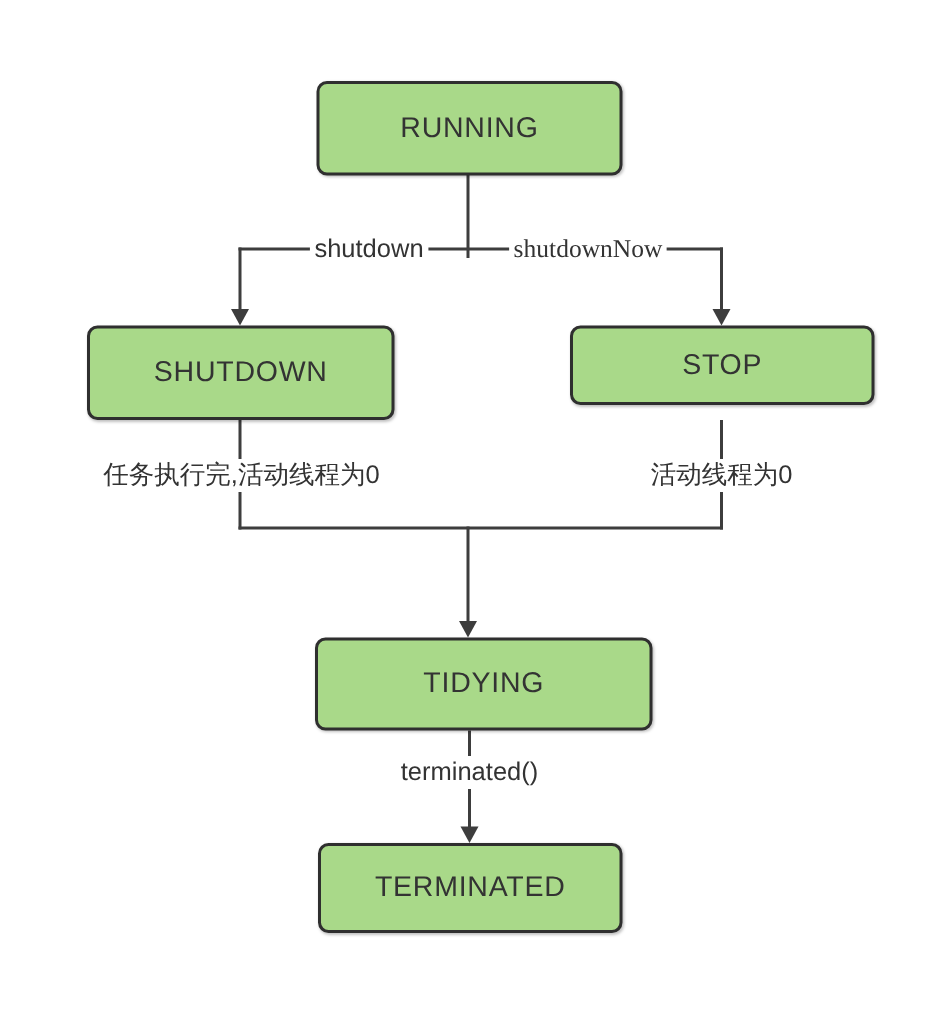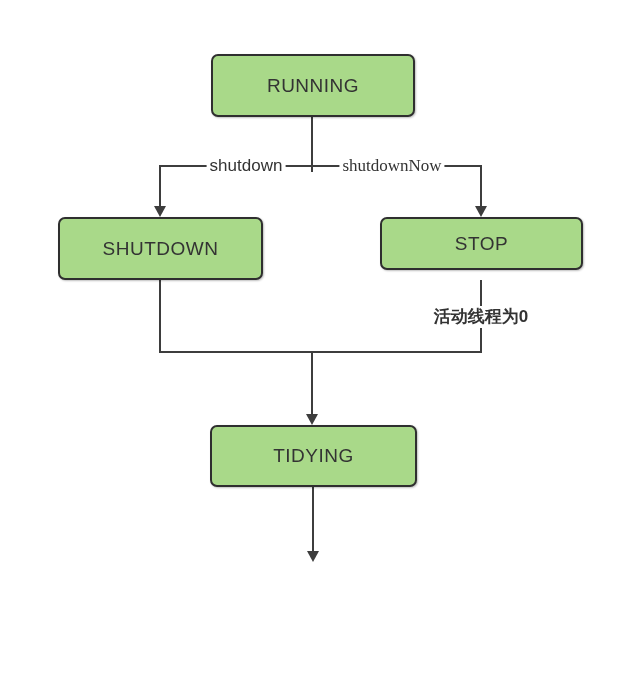--- a/index.html
+++ b/index.html
@@ -53,41 +53,41 @@
     padding: 0 3px;
     font-size: 17px;
     color: var(--text, #333333);
     white-space: nowrap;
     line-height: 22px;
   }
   
   #node-running    { left: 211px; top: 54px;  width: 204px; height: 63px; }
   #node-shutdown   { left: 58px;  top: 217px; width: 205px; height: 63px; }
   #node-stop       { left: 380px; top: 217px; width: 203px; height: 53px; }
-  #node-tidying    { left: 210px; top: 425px; width: 207px; height: 62px; }
+  #node-tidying    { left: 210px; top: 425px; width: 225px; height: 62px; }
   #node-terminated { left: 212px; top: 562px; width: 203px; height: 60px; }
   
   #line-running-stub   { left: 311px; top: 116px; height: 56px; }
   #line-branch-top     { left: 159px; top: 165px; width: 323px; }
   #line-drop-left      { left: 159px; top: 165px; height: 43px; }
   #line-drop-right     { left: 480px; top: 165px; height: 43px; }
   #arrow-shutdown      { left: 154px; top: 206px; }
   #arrow-stop          { left: 475px; top: 206px; }
   #line-shutdown-down  { left: 159px; top: 280px; height: 73px; }
   #line-stop-down      { left: 480px; top: 280px; height: 73px; }
   #line-merge-bottom   { left: 159px; top: 351px; width: 323px; }
   #line-center-drop    { left: 311px; top: 351px; height: 65px; }
   #arrow-tidying       { left: 306px; top: 414px; }
   #line-tidying-down   { left: 312px; top: 487px; height: 66px; }
   #arrow-terminated    { left: 307px; top: 551px; }
   
   #label-shutdown      { left: 246px; top: 155px; }
   #label-shutdown-now  { left: 392px; top: 155px; font-family: Liberation Serif, serif; }
   #label-tasks-done    { left: 161px; top: 306px; }
-  #label-active-zero   { left: 481px; top: 306px; font-weight: bold; }
+  #label-active-zero   { left: 481px; top: 306px; }
   #label-terminated-fn { left: 313px; top: 504px; }
 </style>
 </head>
 <body>
 
 <div id="canvas">
 
   <div class="vline" id="line-running-stub"></div>
   <div class="hline" id="line-branch-top"></div>
   <div class="vline" id="line-drop-left"></div>
@@ -98,20 +98,23 @@
   <div class="vline" id="line-center-drop"></div>
   <div class="vline" id="line-tidying-down"></div>
 
   <div class="arrow-down" id="arrow-shutdown"></div>
   <div class="arrow-down" id="arrow-stop"></div>
   <div class="arrow-down" id="arrow-tidying"></div>
   <div class="arrow-down" id="arrow-terminated"></div>
 
   <span class="edge-label" id="label-shutdown">shutdown</span>
   <span class="edge-label" id="label-shutdown-now">shutdownNow</span>
+  <span class="edge-label" id="label-tasks-done">任务执行完,活动线程为0</span>
   <span class="edge-label" id="label-active-zero">活动线程为0</span>
+  <span class="edge-label" id="label-terminated-fn">terminated()</span>
 
   <div class="node" id="node-running">RUNNING</div>
   <div class="node" id="node-shutdown">SHUTDOWN</div>
   <div class="node" id="node-stop">STOP</div>
   <div class="node" id="node-tidying">TIDYING</div>
+  <div class="node" id="node-terminated">TERMINATED</div>
 
 </div>
 
 </body></html>

